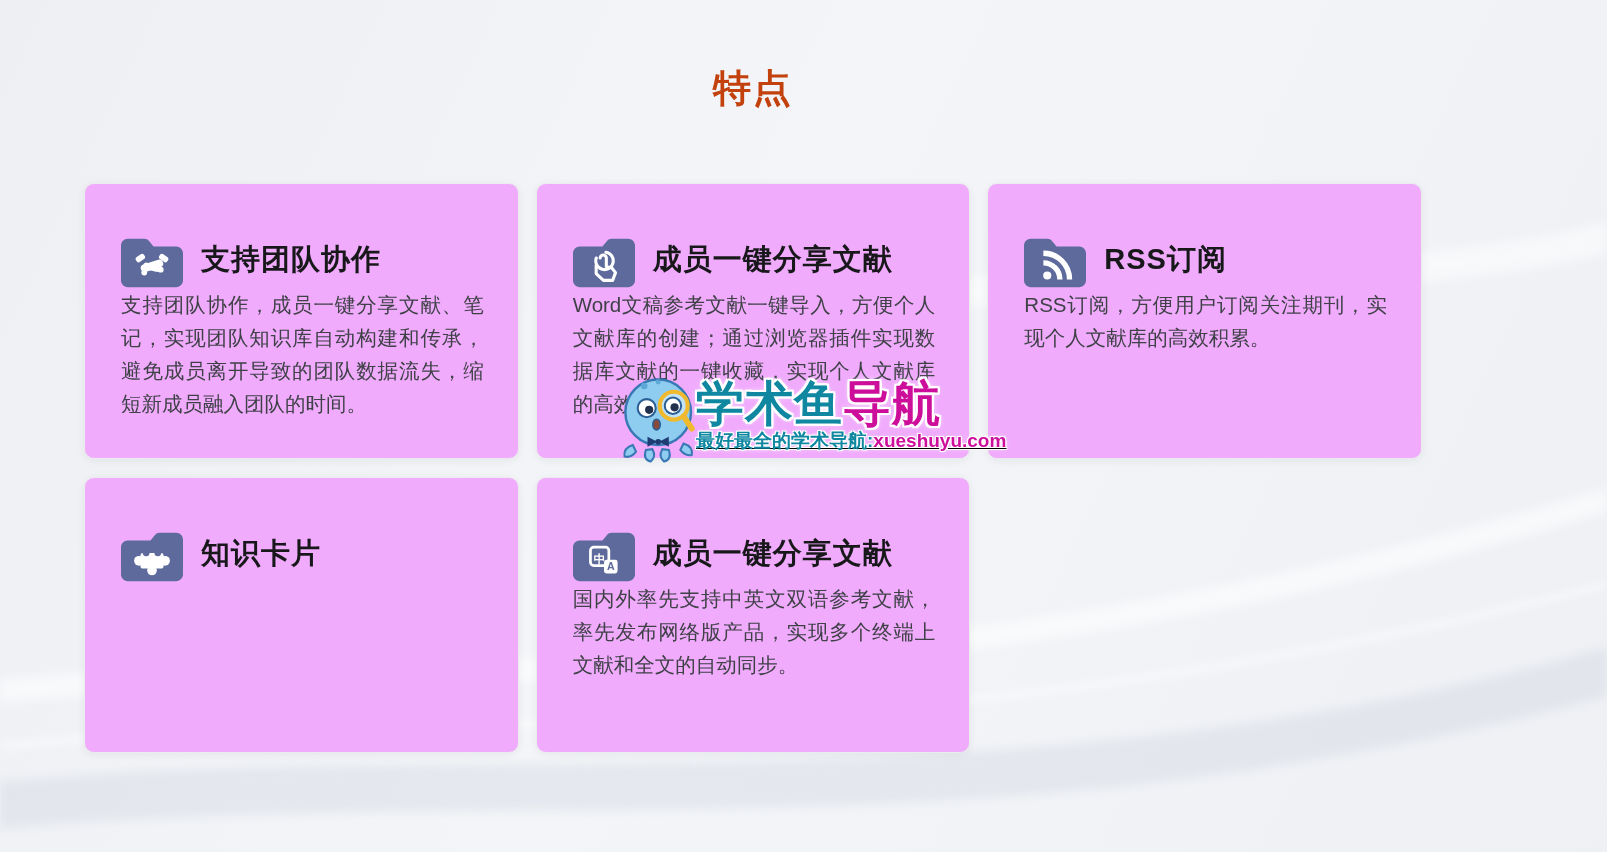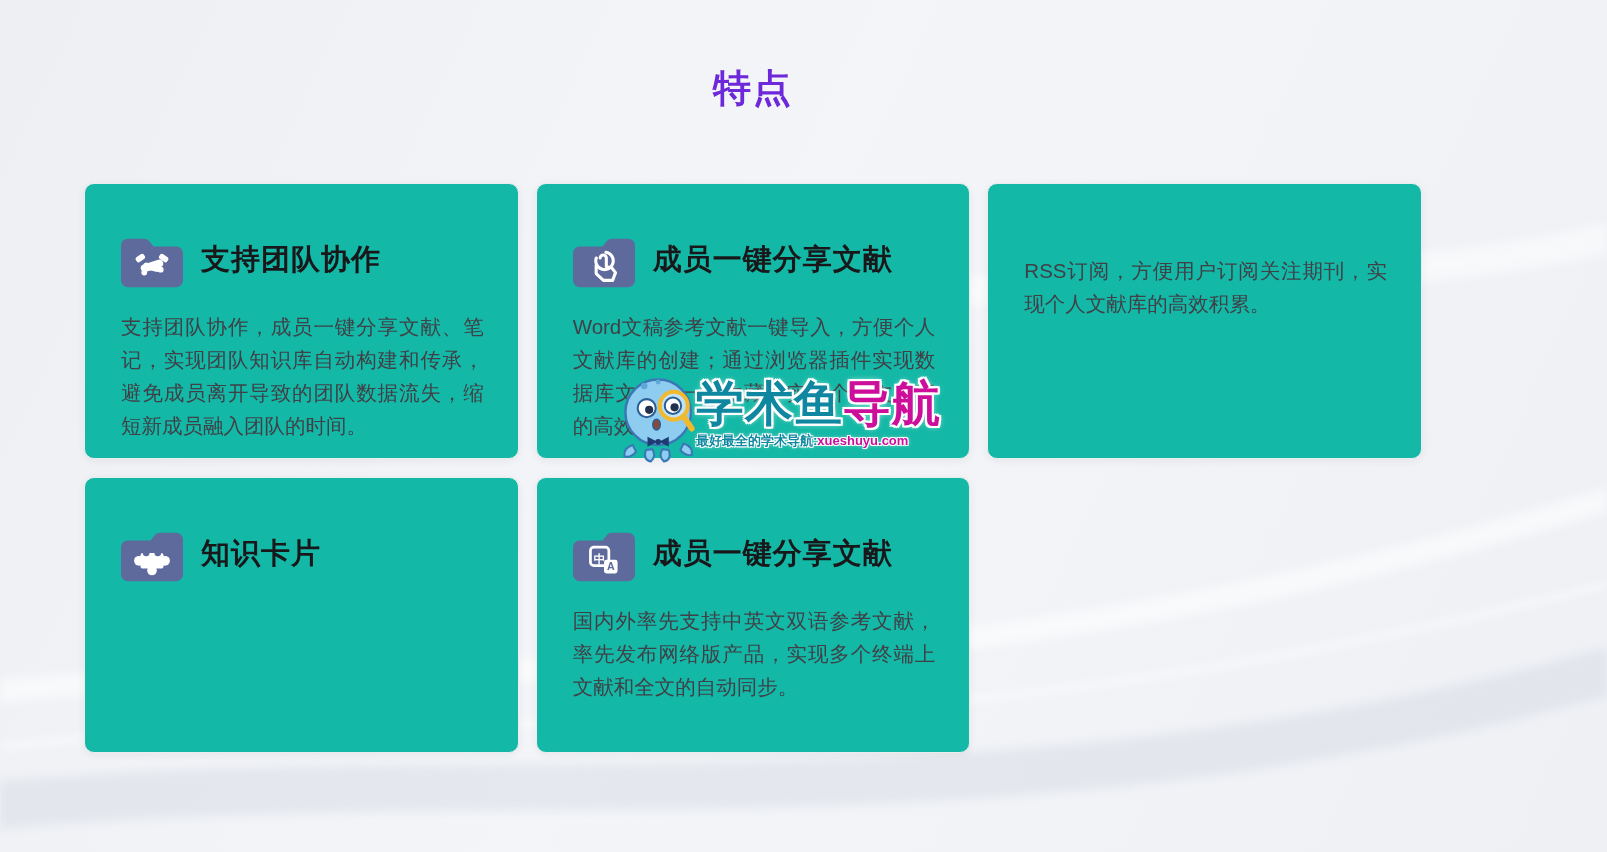--- a/index.html
+++ b/index.html
@@ -18,53 +18,52 @@
     position: absolute;
     left: 84px; top: 0;
     width: 1338px;
   }
   .section-title {
     margin-top: 66px;
     text-align: center;
     font-size: 38px;
     line-height: 44px;
     font-weight: 700;
-    color: #6d28d9;
+    color: #c2410c;
     letter-spacing: 2px;
   }
   .cards {
     margin-top: 73px;
     display: grid;
     grid-template-columns: repeat(3, 1fr);
     column-gap: 17px;
     row-gap: 18px;
   }
   .card {
-    background: #14b8a6;
+    background: #f0abfc;
     border: 1px solid #ececee;
     border-radius: 10px;
     box-shadow: 0 2px 8px rgba(25, 30, 40, 0.06);
     height: 276px;
     padding: 48px 34px 0 36px;
   }
   .card-head {
     display: flex;
     align-items: center;
     gap: 18px;
   }
   .folder-icon { width: 62px; height: 56px; flex: 0 0 auto; }
   .card-title {
     font-size: 29px;
     font-weight: 700;
     color: #18181b;
     letter-spacing: 1px;
     white-space: nowrap;
   }
   .card-body {
-    margin-top: 22px;
     font-size: 20.5px;
     line-height: 33px;
     color: #3f4147;
     text-align: justify;
   }
   .watermark {
     position: absolute;
     left: 618px; top: 372px;
     display: flex;
     align-items: flex-end;
@@ -76,25 +75,26 @@
     font-size: 48px;
     line-height: 50px;
     font-weight: 800;
     letter-spacing: 1px;
     white-space: nowrap;
     text-shadow: -2px -2px 0 #fff, 2px -2px 0 #fff, -2px 2px 0 #fff, 2px 2px 0 #fff,
                  0 -2px 0 #fff, 0 2px 0 #fff, -2px 0 0 #fff, 2px 0 0 #fff, 0 0 6px #fff;
   }
   .wm-tagline {
     margin-top: 1px;
-    font-size: 13px;
+    font-size: 19px;
     line-height: 21px;
     font-weight: 700;
     white-space: nowrap;
     text-shadow: -1px -1px 0 #fff, 1px -1px 0 #fff, -1px 1px 0 #fff, 1px 1px 0 #fff, 0 0 4px #fff;
+    text-decoration: underline;
   }
   .teal { color: #0f87a0; }
   .magenta { color: #cd0e9b; }
 </style>
 </head>
 <body>
 
 <svg class="bg-waves" width="1607" height="852" viewBox="0 0 1607 852">
   <path d="M-100,760 C 420,680 820,800 1700,560" stroke="rgba(255,255,255,0.9)" stroke-width="4" fill="none"></path>
   <path d="M-100,815 C 500,745 1000,860 1700,645" stroke="rgba(203,210,221,0.35)" stroke-width="46" fill="none"></path>
@@ -135,20 +135,31 @@
             <path d="M3,-16 a9,9 0 1 1 -10,6"></path>
             <path d="M-3,-10 a3.2,3.2 0 0 1 6.4,0 v9 l5.5,1 4,5 -3,8 h-9.5 l-7.5,-7 v-8.5"></path>
           </g>
         </svg>
         <div class="card-title">成员一键分享文献</div>
       </div>
       <div class="card-body">Word文稿参考文献一键导入，方便个人文献库的创建；通过浏览器插件实现数据库文献的一键收藏，实现个人文献库的高效积累。</div>
     </div>
 
     <div class="card">
+      <div class="card-head">
+        <svg class="folder-icon" viewBox="0 0 64 56">
+          <path d="M7 6 H24 C26 6 27.7 6.9 28.9 8.4 L33.6 14 H57 C60.9 14 64 17.1 64 21 V49 C64 52.9 60.9 56 57 56 H7 C3.1 56 0 52.9 0 49 V13 C0 9.1 3.1 6 7 6 Z" fill="#5d6a9b"></path>
+          <g transform="translate(24,44)" fill="#fff">
+            <circle cx="0" cy="0" r="4.2"></circle>
+            <path d="M-4,-13 a17,17 0 0 1 17,17" stroke="#fff" stroke-width="5.5" fill="none"></path>
+            <path d="M-4,-23 a27,27 0 0 1 27,27" stroke="#fff" stroke-width="5.5" fill="none"></path>
+          </g>
+        </svg>
+        <div class="card-title">RSS订阅</div>
+      </div>
       <div class="card-body">RSS订阅，方便用户订阅关注期刊，实现个人文献库的高效积累。</div>
     </div>
 
     <div class="card">
       <div class="card-head">
         <svg class="folder-icon" viewBox="0 0 64 56">
           <g transform="translate(64,0) scale(-1,1)">
             <path d="M7 6 H24 C26 6 27.7 6.9 28.9 8.4 L33.6 14 H57 C60.9 14 64 17.1 64 21 V49 C64 52.9 60.9 56 57 56 H7 C3.1 56 0 52.9 0 49 V13 C0 9.1 3.1 6 7 6 Z" fill="#5d6a9b"></path>
           </g>
           <g transform="translate(32,35)" fill="#fff">

